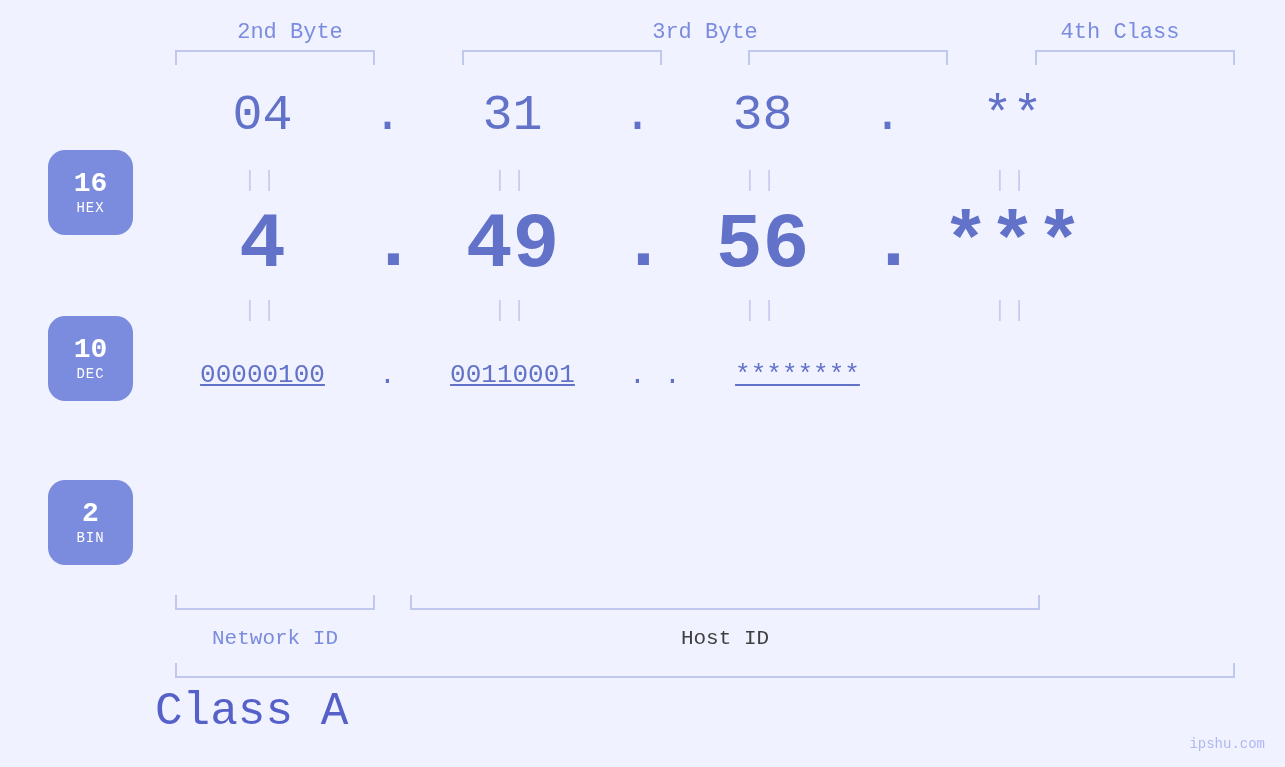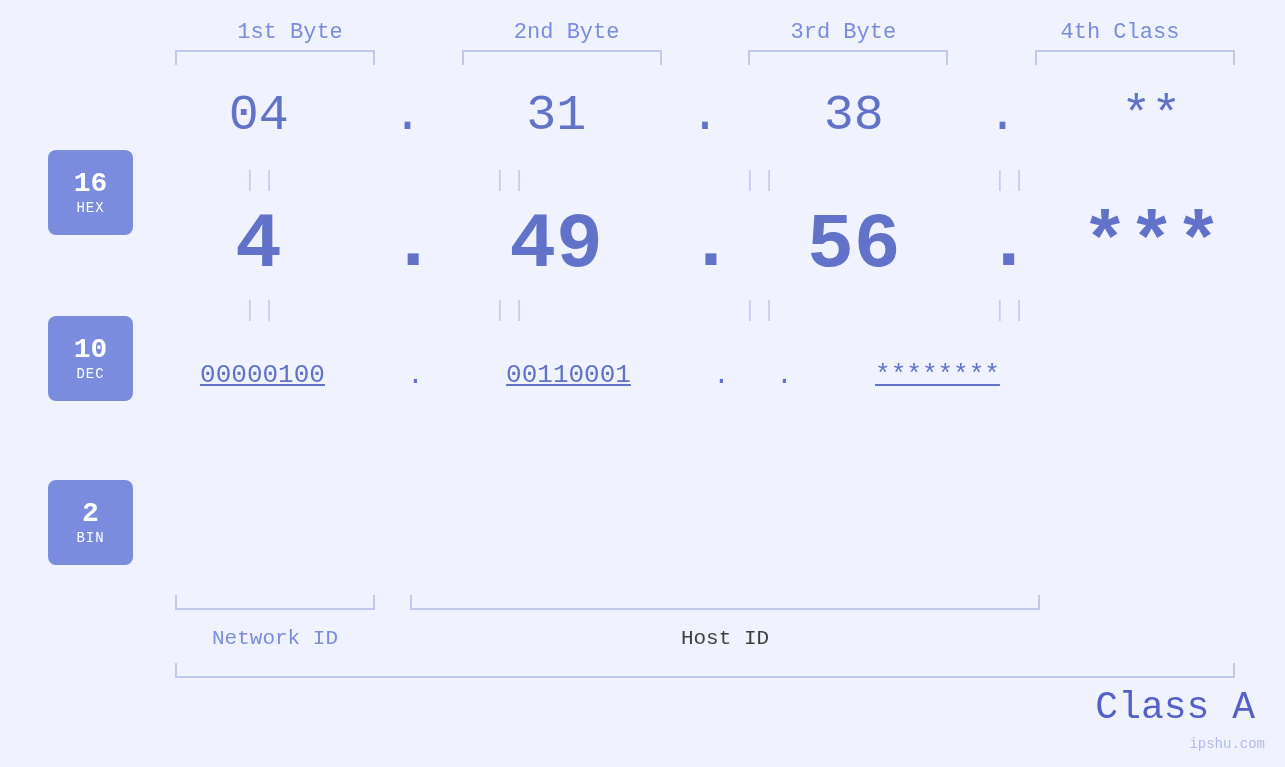--- a/index.html
+++ b/index.html
@@ -10,21 +10,21 @@
       background: #f0f2ff;
       font-family: 'Courier New', Courier, monospace;
       overflow: hidden;
       position: relative;
     }
 
     .label-box {
       width: 85px;
       height: 85px;
       background: #7b8cde;
-      border-radius: 8px;
+      border-radius: 17px;
       display: flex;
       flex-direction: column;
       align-items: center;
       justify-content: center;
       color: white;
     }
 
     .label-box .number {
       font-size: 28px;
       font-weight: bold;
@@ -92,21 +92,20 @@
       border-top: 2px solid #c0c8ee;
       border-left: 2px solid #c0c8ee;
       border-right: 2px solid #c0c8ee;
     }
 
     .row-hex, .row-dec, .row-bin {
       display: flex;
       width: 100%;
       align-items: center;
       height: 90px;
-      gap: 28px;
     }
 
     .cell-value {
       width: 215px;
       text-align: center;
       color: #6272c8;
       font-family: 'Courier New', Courier, monospace;
     }
 
     .cell-dot {
@@ -211,36 +210,35 @@
 
     .brace-big {
       width: 1060px;
       height: 15px;
       border-bottom: 2px solid #c0c8ee;
       border-left: 2px solid #c0c8ee;
       border-right: 2px solid #c0c8ee;
     }
 
     .class-a-row {
-      text-align: right;
+      text-align: left;
       color: #5560c8;
-      font-size: 38px;
+      font-size: 46px;
       font-family: 'Courier New', Courier, monospace;
       margin-top: 8px;
     }
   </style>
 </head>
 <body>
 
 <div class="page">
 
   <div class="grid-wrapper">
 
     <div class="headers-row">
-      <div class="header-cell">1st Byte</div>
       <div class="header-cell">2nd Byte</div>
       <div class="header-cell">3rd Byte</div>
       <div class="header-cell">4th Class</div>
     </div>
 
     <div class="top-brace-row">
       <div class="brace-cell"></div>
       <div class="brace-cell"></div>
       <div class="brace-cell"></div>
       <div class="brace-cell"></div>

